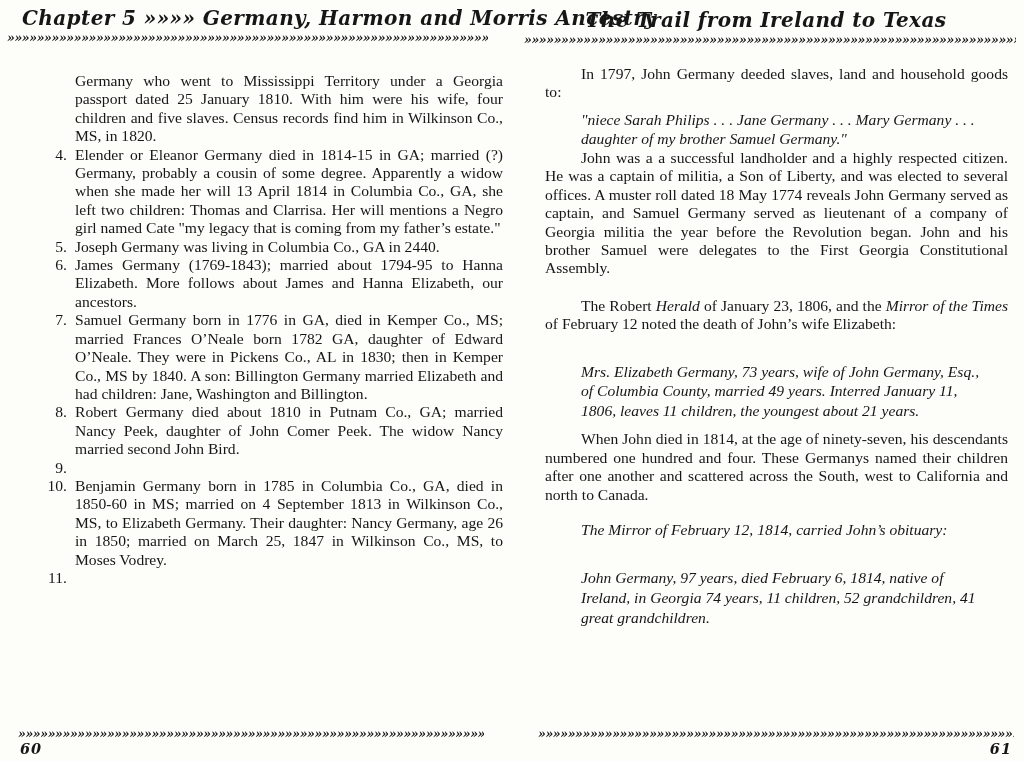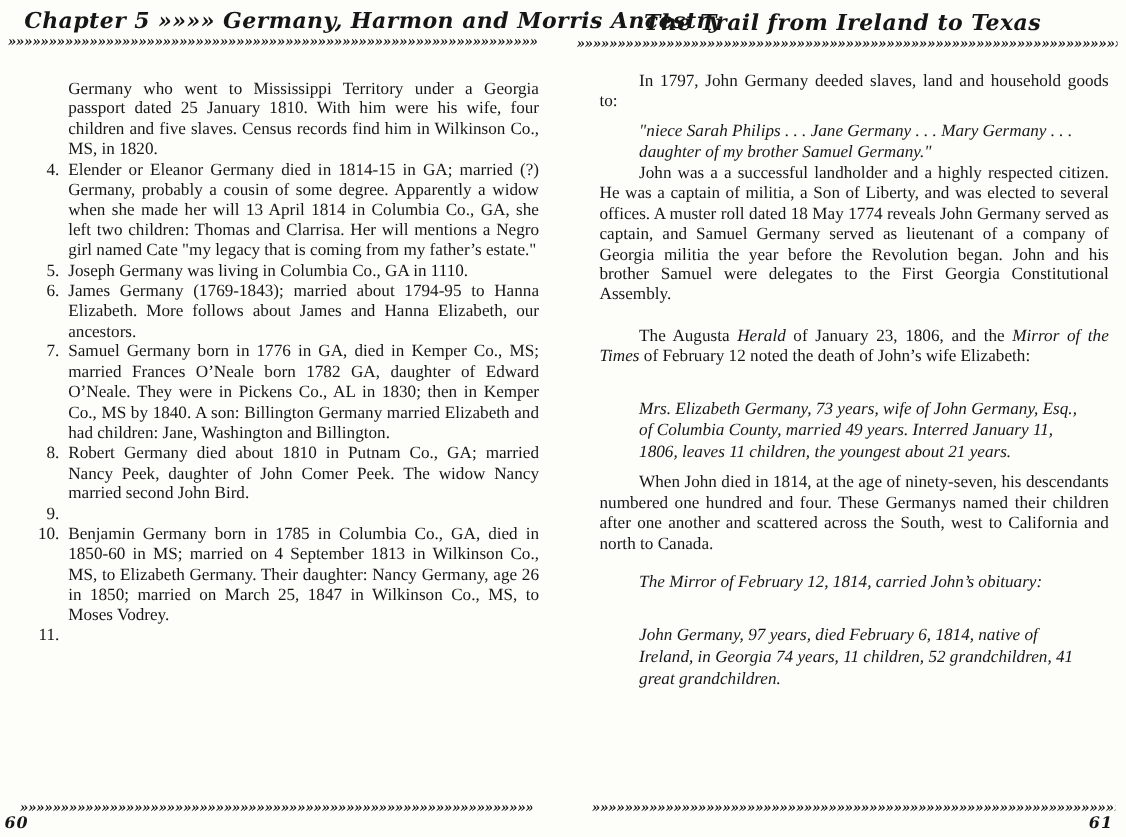--- a/index.html
+++ b/index.html
@@ -48,21 +48,21 @@
     line-height: 13px;
     height: 14px;
     letter-spacing: -0.4px;
     white-space: nowrap;
     overflow: hidden;
   }
   .page.left  .ornament.top { margin: 1px 24px 0 7px; }
   .page.right .ornament.top { margin: 1px 8px 0 12px; }
 
   
-  .lp-body { margin-top: 27px; }
+  .lp-body { margin-top: 27px; padding-left: 13px; }
   .intro {
     margin-left: 62px;
     width: 428px;
     text-align: justify;
   }
   .nlist { margin-left: 30px; margin-top: 0; }
   .nrow { display: flex; }
   .nrow .num {
     flex: none;
     width: 24px;
@@ -106,42 +106,42 @@
   .page.left  .footer .ornament { margin: 0 28px 0 18px; }
   .page.right .footer .ornament { margin: 0 10px 0 26px; }
   .page-num {
     font-family: "DejaVu Serif", serif;
     font-style: italic;
     font-weight: bold;
     font-size: 14.5px;
     line-height: 16px;
     letter-spacing: 1px;
   }
-  .page.left  .page-num { margin-left: 4px; text-align: left; }
+  .page.left  .page-num { margin-left: 20px; text-align: left; }
   .page.right .page-num { margin-right: 12px; text-align: right; }
 </style>
 </head>
 <body>
 
 <div class="spread">
 
   <div class="page left">
     <div class="running-head">Chapter 5 »»»» Germany, Harmon and Morris Ancestry</div>
     <div class="ornament top">»»»»»»»»»»»»»»»»»»»»»»»»»»»»»»»»»»»»»»»»»»»»»»»»»»»»»»»»»»»»»»»»»»»»»»»»»»»»»»»»»»»»»»»»»»»»»»»»»»»»»»»»»»»»</div>
 
     <div class="lp-body">
       <div class="intro">Germany who went to Mississippi Territory under a Georgia passport dated 25 January 1810.  With him were his wife, four children and five slaves.  Census records find him in Wilkinson Co., MS, in 1820.</div>
       <div class="nlist">
           <div class="nrow">
             <div class="num">4.</div>
             <div class="txt">Elender or Eleanor Germany died in 1814-15 in GA; married (?) Germany, probably a cousin of some degree.  Apparently a widow when she made her will 13 April 1814 in Columbia Co., GA, she left two children:  Thomas and Clarrisa.  Her will mentions a Negro girl named Cate "my legacy that is coming from my father’s estate."</div>
           </div>
           <div class="nrow">
             <div class="num">5.</div>
-            <div class="txt">Joseph Germany was living in Columbia Co., GA in 1110.</div>
+            <div class="txt">Joseph Germany was living in Columbia Co., GA in 2440.</div>
           </div>
           <div class="nrow">
             <div class="num">6.</div>
             <div class="txt">James Germany (1769-1843); married about 1794-95 to Hanna Elizabeth.  More follows about James and Hanna Elizabeth, our ancestors.</div>
           </div>
           <div class="nrow">
             <div class="num">7.</div>
             <div class="txt">Samuel Germany born in 1776 in GA, died in Kemper Co., MS; married Frances O’Neale born 1782 GA, daughter of Edward O’Neale.  They were in Pickens Co., AL in 1830; then in Kemper Co., MS by 1840.  A son:  Billington Germany married Elizabeth and had children: Jane, Washington and Billington.</div>
           </div>
           <div class="nrow">
@@ -168,21 +168,21 @@
   </div>
 
   <div class="page right">
     <div class="running-head">The Trail from Ireland to Texas</div>
     <div class="ornament top">»»»»»»»»»»»»»»»»»»»»»»»»»»»»»»»»»»»»»»»»»»»»»»»»»»»»»»»»»»»»»»»»»»»»»»»»»»»»»»»»»»»»»»»»»»»»»»»»»»»»»»»»»»»»</div>
 
     <div class="rp-body">
         <div class="para body"><span>In 1797, John Germany deeded slaves, land and household goods to:</span></div>
         <div class="para quote"><span>"niece Sarah Philips . . . Jane Germany . . . Mary Germany . . . daughter of my brother Samuel Germany."</span></div>
         <div class="para body"><span>John was a a successful landholder and a highly respected citizen. He was a captain of militia, a Son of Liberty, and was elected to several offices.  A muster roll dated 18 May 1774 reveals John Germany served as captain, and Samuel Germany served as lieutenant of a company of Georgia militia the year before the Revolution began.  John and his brother Samuel were delegates to the First Georgia Constitutional Assembly.</span></div>
-        <div class="para body"><span>The Augusta </span><span class="it">Herald</span><span> of January 23,  1806,  and the </span><span class="it">Mirror of the Times</span><span> of February 12 noted the death of John’s wife Elizabeth:</span></div>
+        <div class="para body"><span>The Robert </span><span class="it">Herald</span><span> of January 23,  1806,  and the </span><span class="it">Mirror of the Times</span><span> of February 12 noted the death of John’s wife Elizabeth:</span></div>
         <div class="para quote"><span>Mrs. Elizabeth Germany, 73 years, wife of John Germany, Esq., of Columbia County, married 49 years.   Interred January 11, 1806, leaves 11 children, the youngest about 21 years.</span></div>
         <div class="para body"><span>When John died in 1814,  at the age of ninety-seven,  his descendants numbered one hundred and four.  These Germanys named their children after one another and scattered across the South, west to California and north to Canada.</span></div>
         <div class="para body"><span>The </span><span class="it">Mirror</span><span> of February 12, 1814, carried John’s obituary:</span></div>
         <div class="para quote"><span>John Germany,  97 years,  died February 6,  1814,  native of Ireland, in Georgia 74 years, 11 children, 52 grandchildren, 41 great grandchildren.</span></div>
       </div>
 
     <div class="footer">
       <div class="ornament">»»»»»»»»»»»»»»»»»»»»»»»»»»»»»»»»»»»»»»»»»»»»»»»»»»»»»»»»»»»»»»»»»»»»»»»»»»»»»»»»»»»»»»»»»»»»»»»»»»»»»»»»»»»»</div>
       <div class="page-num">61</div>
     </div>

